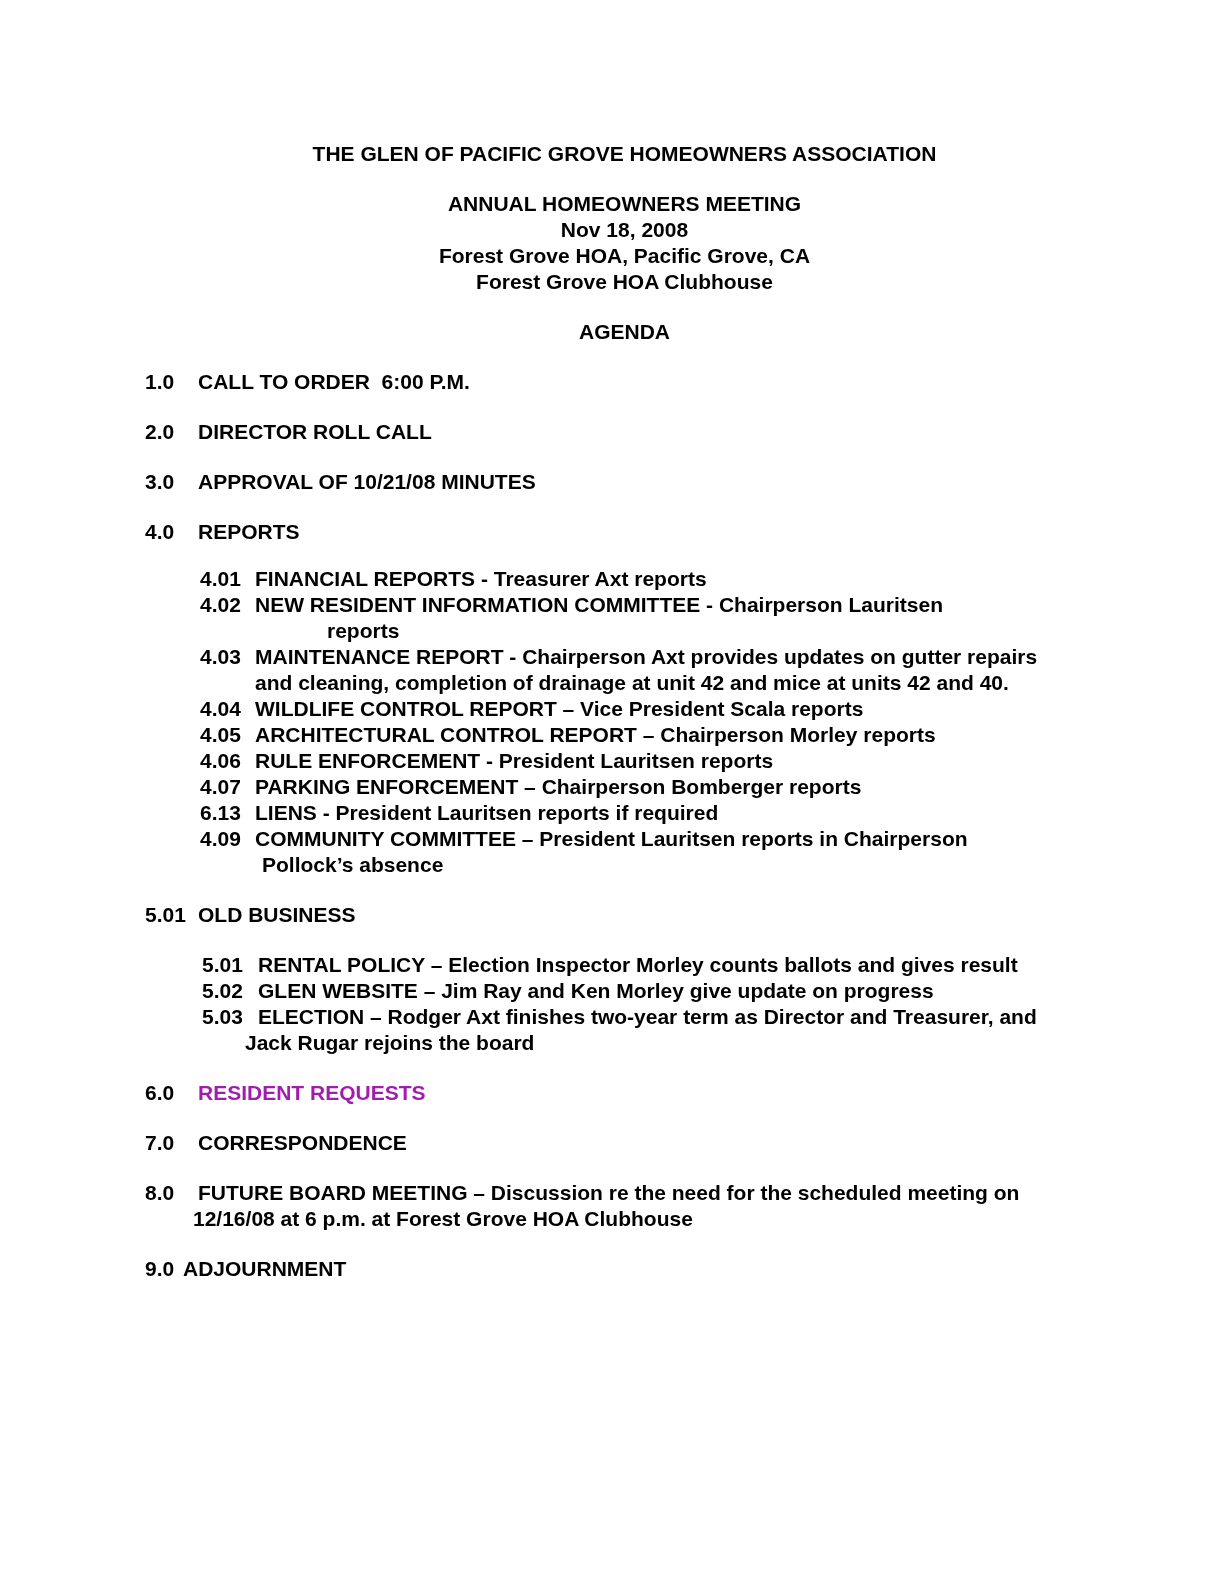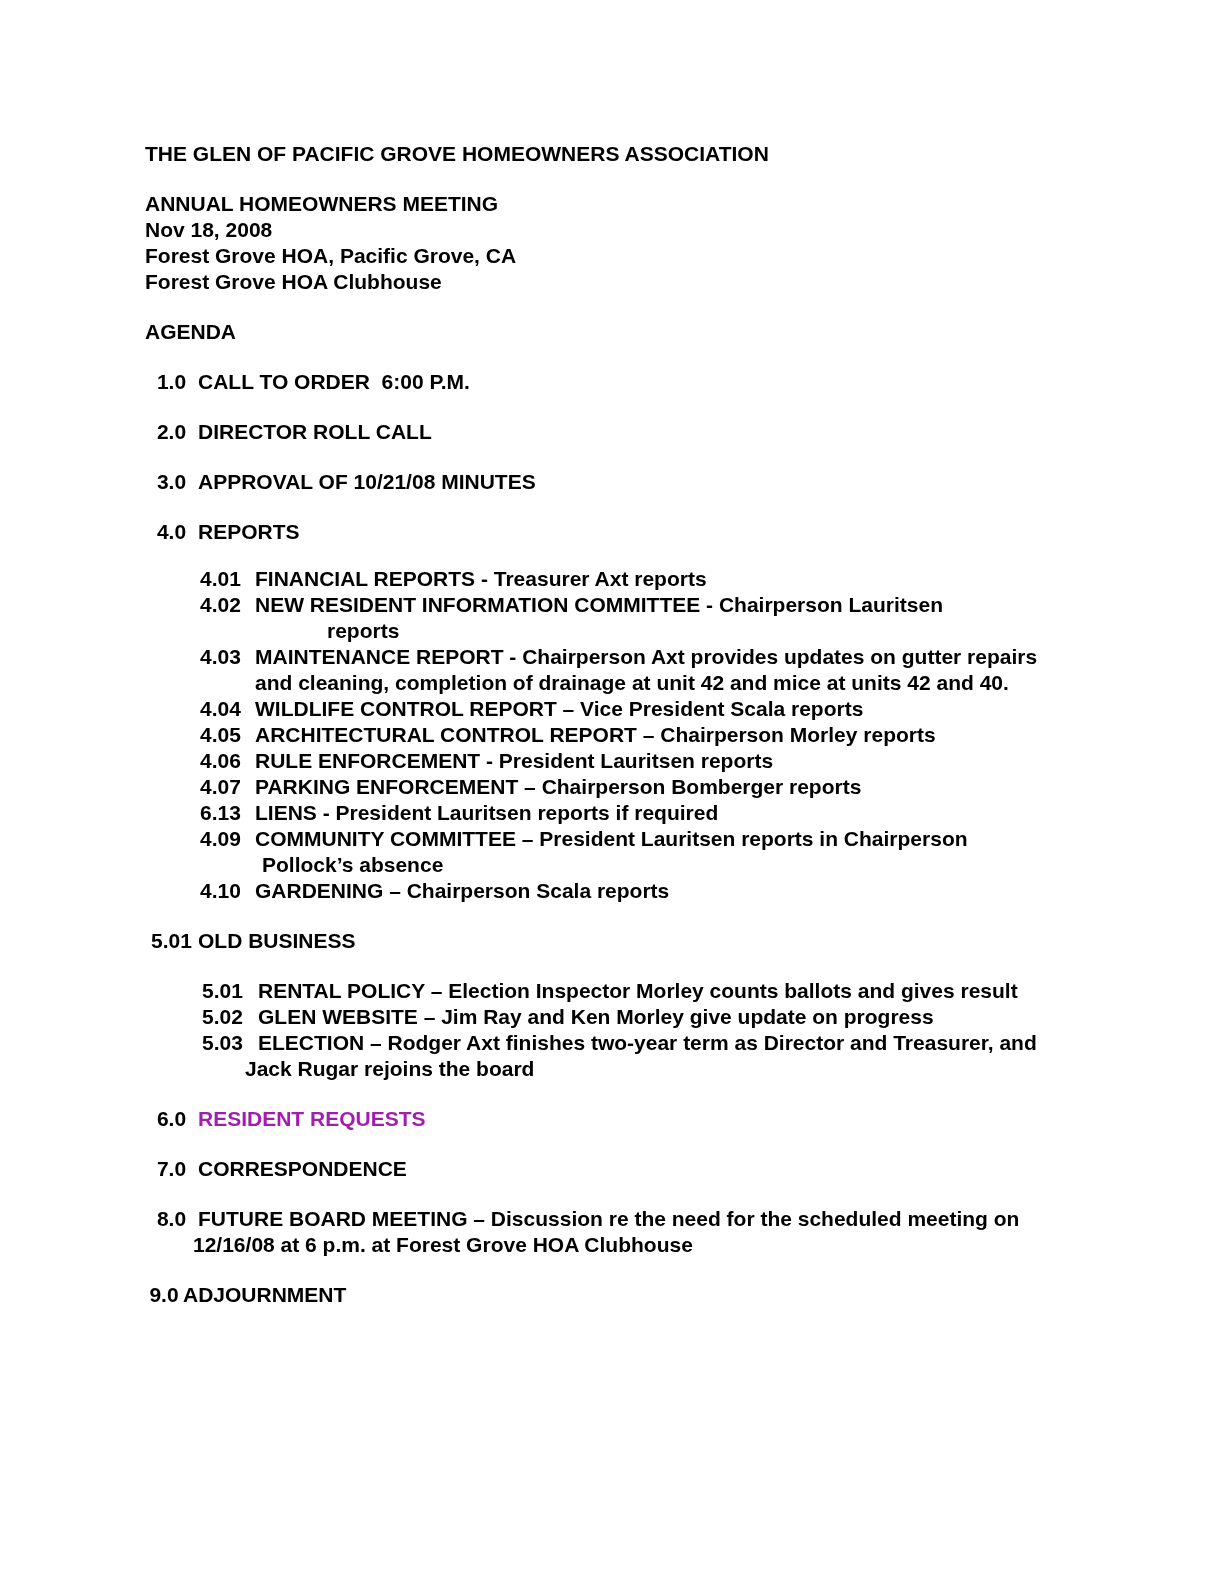--- a/index.html
+++ b/index.html
@@ -10,25 +10,25 @@
     background: #ffffff;
     box-sizing: border-box;
     padding: 141px 120px 0 145px;
     font-family: "Liberation Sans", sans-serif;
     font-weight: bold;
     font-size: 21px;
     line-height: 26px;
     color: #000000;
     overflow: hidden;
   }
-  .center { }
+  .center { text-align: center; }
   .block { margin-bottom: 24px; }
   .row { white-space: pre; }
   
-  .main .num { display: inline-block; width: 53px; text-align: center; }
+  .main .num { display: inline-block; width: 53px; }
   .main.tight .num { display: inline-block; width: 38px; }
   
   .sub4 { margin-left: 55px; margin-top: -3px; }
   .sub4 .num { display: inline-block; width: 55px; }
   
   .sub5 { margin-left: 57px; }
   .sub5 .num { display: inline-block; width: 56px; }
   
   .indent-deep  { margin-left: 127px; }  
   .indent-text  { margin-left: 55px;  }  
@@ -71,21 +71,20 @@
     <div class="row indent-deep"><span class="txt">reports</span></div>
     <div class="row"><span class="num">4.03</span><span class="txt">MAINTENANCE REPORT - Chairperson Axt provides updates on gutter repairs</span></div>
     <div class="row indent-text"><span class="txt">and cleaning, completion of drainage at unit 42 and mice at units 42 and 40.</span></div>
     <div class="row"><span class="num">4.04</span><span class="txt">WILDLIFE CONTROL REPORT – Vice President Scala reports</span></div>
     <div class="row"><span class="num">4.05</span><span class="txt">ARCHITECTURAL CONTROL REPORT – Chairperson Morley reports</span></div>
     <div class="row"><span class="num">4.06</span><span class="txt">RULE ENFORCEMENT - President Lauritsen reports</span></div>
     <div class="row"><span class="num">4.07</span><span class="txt">PARKING ENFORCEMENT – Chairperson Bomberger reports</span></div>
     <div class="row"><span class="num">6.13</span><span class="txt">LIENS - President Lauritsen reports if required</span></div>
     <div class="row"><span class="num">4.09</span><span class="txt">COMMUNITY COMMITTEE – President Lauritsen reports in Chairperson</span></div>
     <div class="row indent-text2"><span class="txt">Pollock’s absence</span></div>
-    <div class="row"><span class="num">4.10</span><span class="txt">GARDENING – Chairperson Scala reports</span></div>
   </div>
 
   <div class="row main block"><span class="num">5.01</span><span class="txt">OLD BUSINESS</span></div>
 
   <div class="sub5 block">
     <div class="row"><span class="num">5.01</span><span class="txt">RENTAL POLICY – Election Inspector Morley counts ballots and gives result</span></div>
     <div class="row"><span class="num">5.02</span><span class="txt">GLEN WEBSITE – Jim Ray and Ken Morley give update on progress</span></div>
     <div class="row"><span class="num">5.03</span><span class="txt">ELECTION – Rodger Axt finishes two-year term as Director and Treasurer, and</span></div>
     <div class="row indent-jack"><span class="txt">Jack Rugar rejoins the board</span></div>
   </div>

